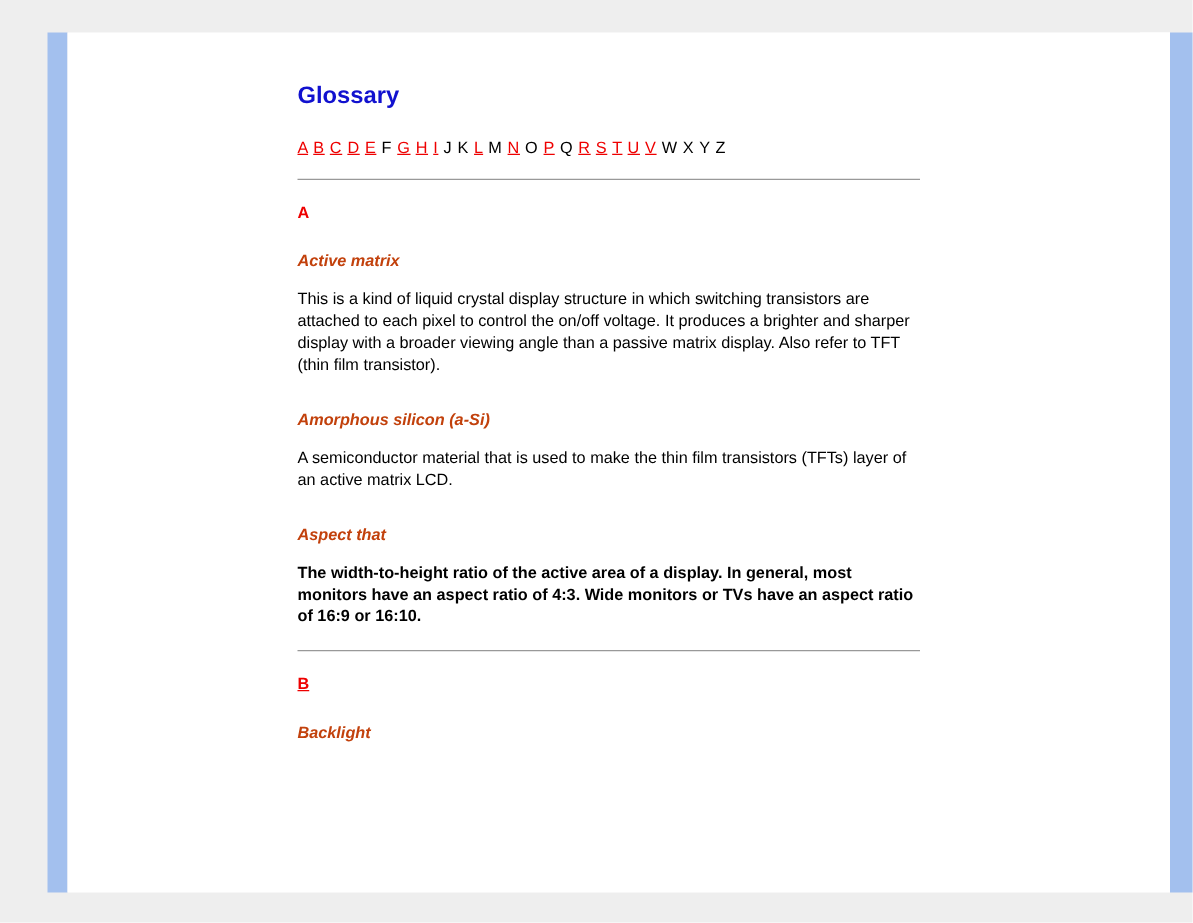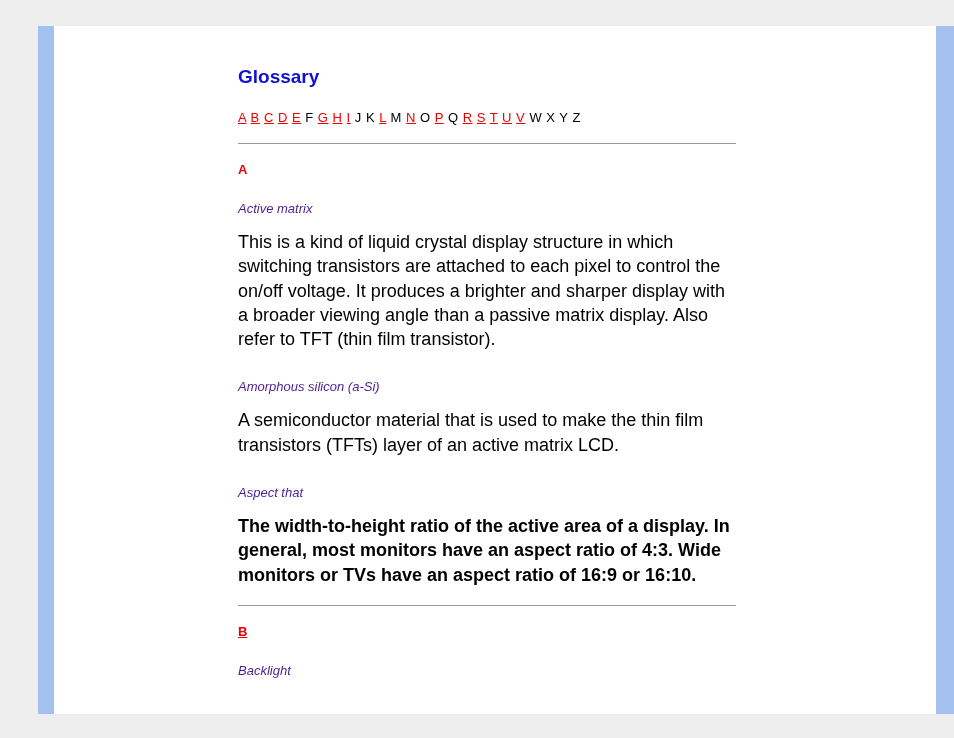--- a/index.html
+++ b/index.html
@@ -64,28 +64,28 @@
       color: #ee0000;
       font-weight: bold;
       font-size: 13px;
       margin-bottom: 24px;
     }
     .section-letter.link {
       text-decoration: underline;
       cursor: pointer;
     }
     .term {
-      font-weight: normal;
+      font-weight: bold;
       font-style: italic;
       font-size: 13px;
       margin-bottom: 14px;
-      color: #4c1d95;
+      color: #c2410c;
     }
     .def {
-      font-size: 18px;
+      font-size: 13px;
       line-height: 1.35;
       color: #000000;
       margin-bottom: 28px;
     }
     .small-box {
       position: absolute;
       right: 18px;
       top: 26px;
       width: 24px;
       height: 16px;

